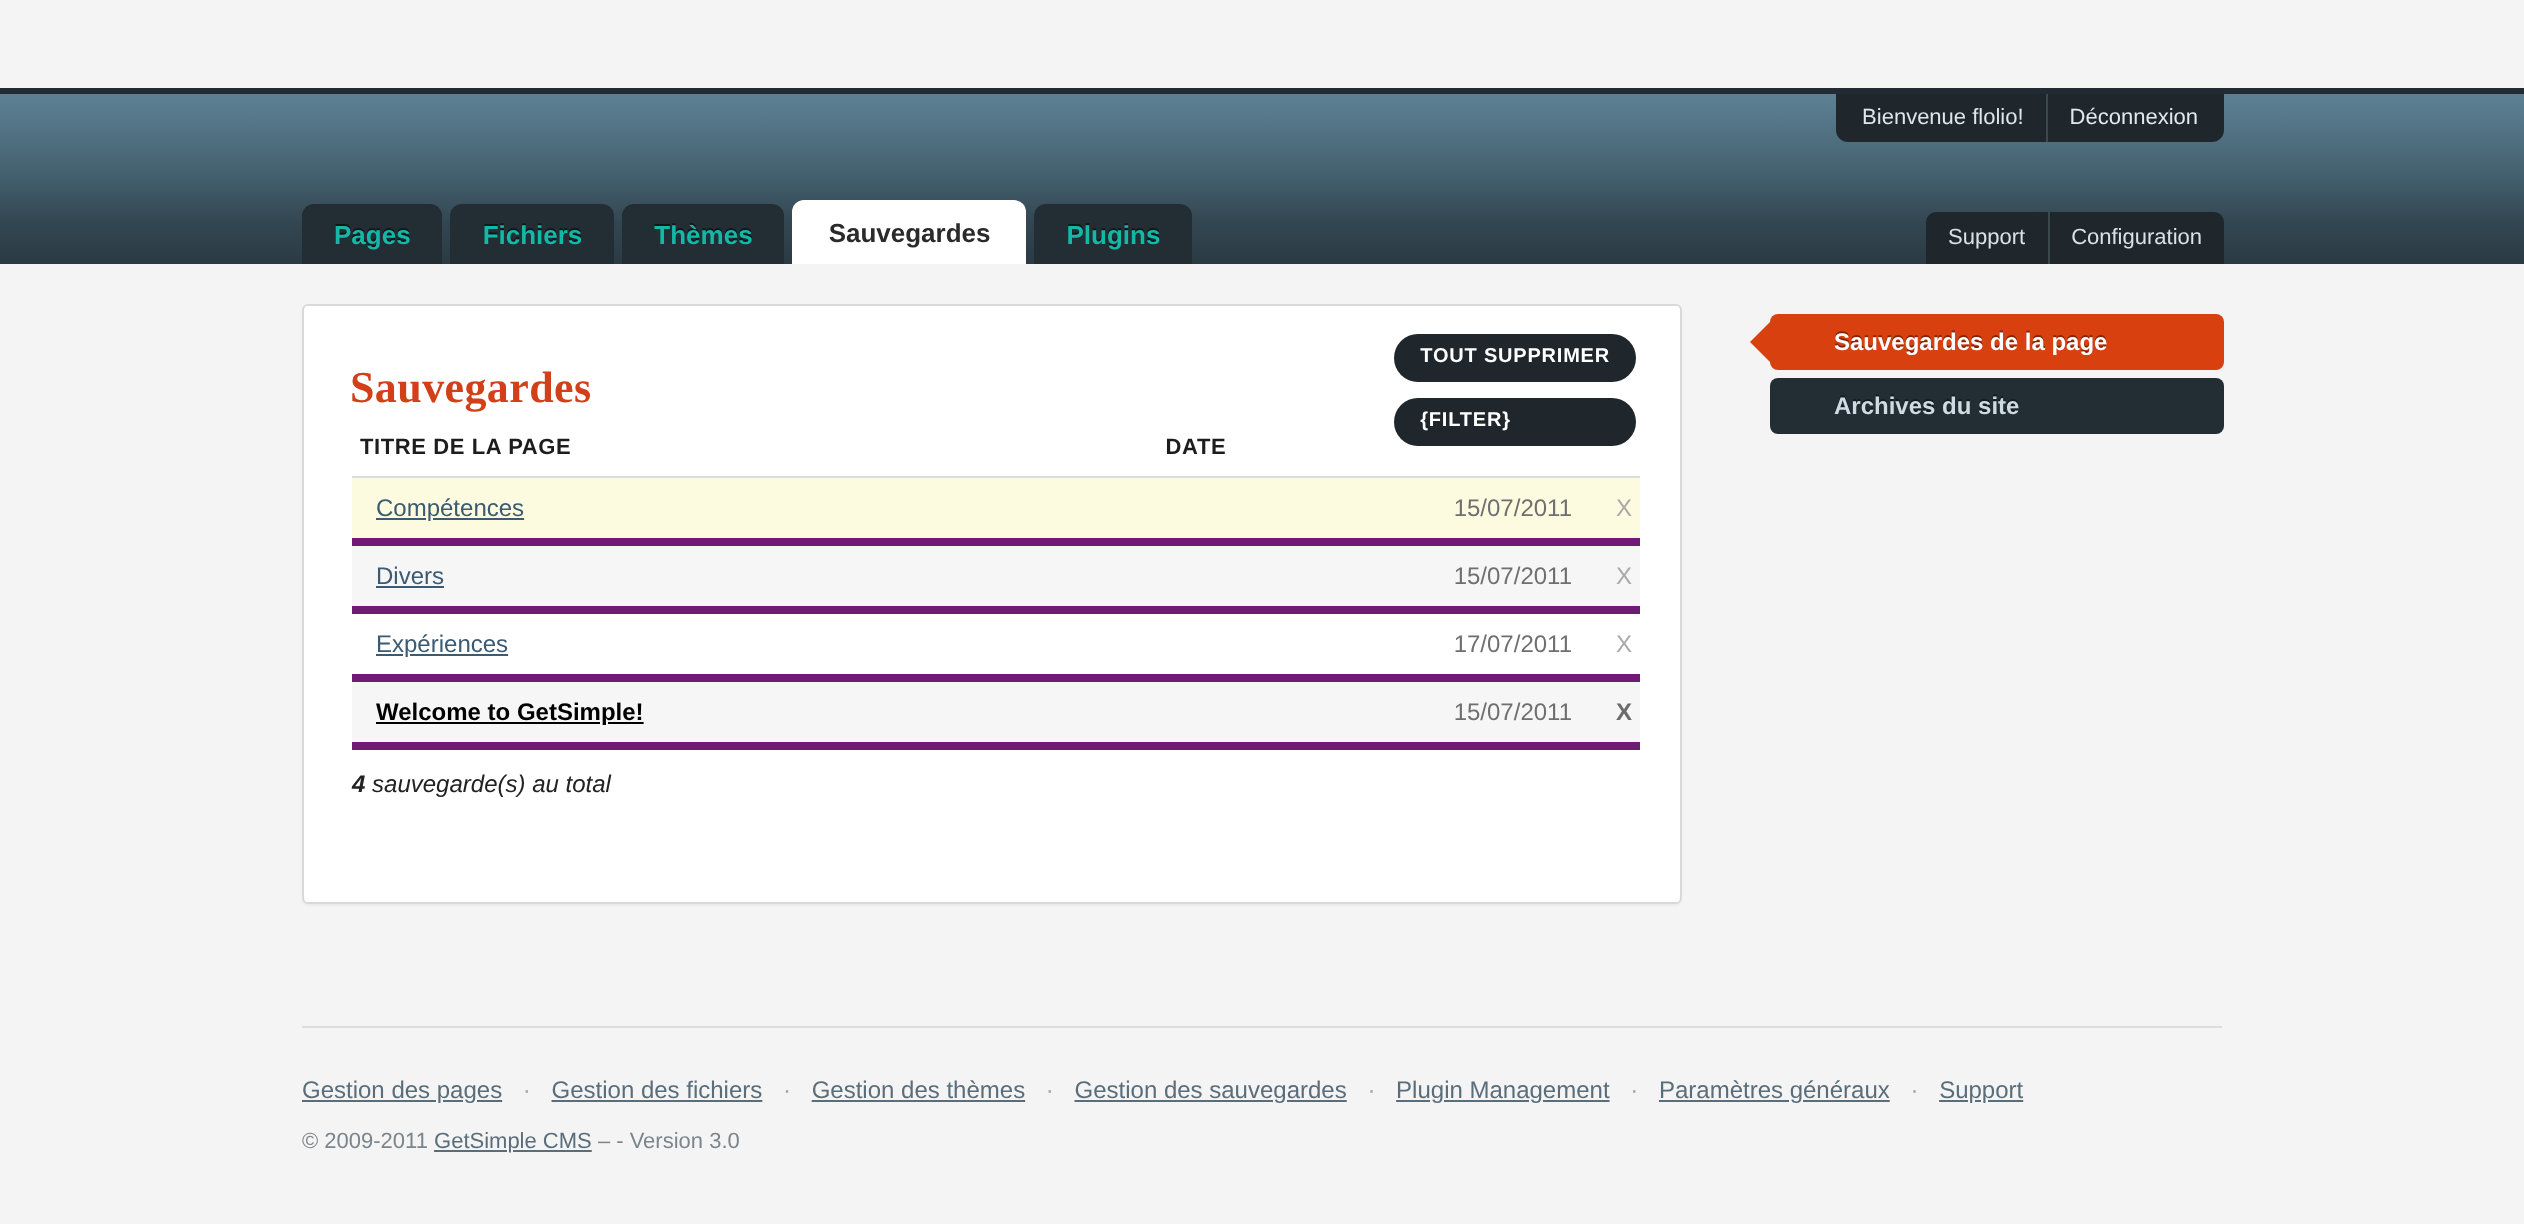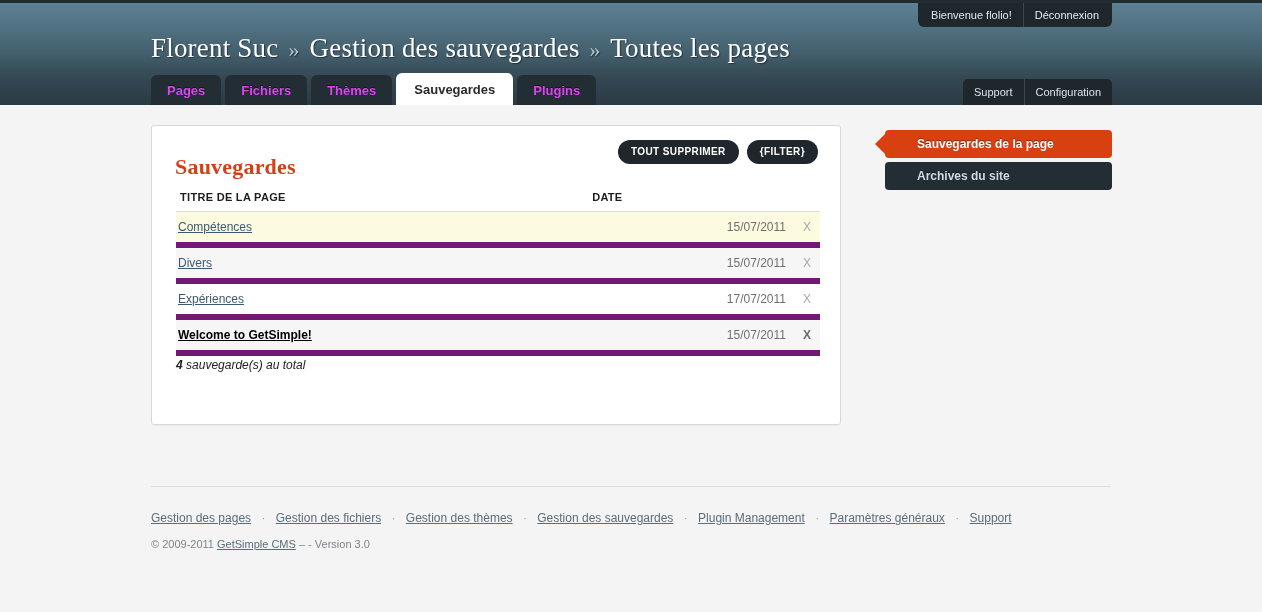--- a/index.html
+++ b/index.html
@@ -8,23 +8,24 @@
     width: 1262px; height: 612px;
     overflow: hidden;
     background: #f4f4f4;
     font-family: "Liberation Sans", sans-serif;
   }
 
   
   #header {
     position: relative;
     width: 1262px;
-    height: 105px;
+    height: 88px;
     background: linear-gradient(to bottom, #5d8093 0%, #547587 18%, #44606e 48%, #334752 75%, #2b3a43 100%);
     border-top: 3px solid #222b31;
+    margin-top: 44px;
   }
 
   
   #welcome-bar {
     position: absolute;
     top: 0; right: 150px;
     height: 24px;
     background: #1f272c;
     border-radius: 0 0 6px 6px;
     display: flex;
@@ -68,21 +69,21 @@
     position: absolute;
     left: 151px;
     bottom: 0;
     display: flex;
     align-items: flex-end;
     gap: 4px;
   }
   .tab {
     display: block;
     background: #232d34;
-    color: #d946ef;
+    color: #14b8a6;
     font-size: 13px;
     font-weight: bold;
     padding: 8px 16px 7px 16px;
     border-radius: 6px 6px 0 0;
     text-decoration: none;
     line-height: 15px;
     text-shadow: 0 -1px 0 rgba(0,0,0,.5);
   }
   .tab.active {
     background: #ffffff;
@@ -139,20 +140,21 @@
     font-size: 22px;
     color: #d2401a;
     letter-spacing: .2px;
   }
   #panel-actions {
     position: absolute;
     right: 22px;
     top: 14px;
     display: flex;
     gap: 8px;
+    flex-direction: column;
   }
   .pill-btn {
     background: #1f262c;
     color: #ffffff;
     font-size: 10px;
     font-weight: bold;
     letter-spacing: .4px;
     padding: 6px 13px 6px 13px;
     border-radius: 13px;
     text-decoration: none;
@@ -175,22 +177,22 @@
     font-size: 11px;
     font-weight: bold;
     color: #1d1d1d;
     letter-spacing: .3px;
     padding: 3px 0 8px 4px;
     border-bottom: 1px solid #dcdcdc;
   }
   #bk-table th.th-date { text-align: left; padding-right: 6px; }
   #bk-table th.th-del { width: 28px; }
   #bk-table td {
-    padding: 8px 0 8px 2px;
-    border-bottom: 6px solid #701a75;
+    padding: 8px 0 8px 12px;
+    border-bottom: 4px solid #701a75;
     vertical-align: middle;
     font-size: 12px;
   }
   #bk-table tr.row-hl td { background: #fcfbdf; }
   #bk-table tr.row-alt td { background: #f6f6f6; }
   #bk-table td.td-title a {
     color: #3c5a72;
     text-decoration: underline;
   }
   #bk-table tr.row-bold td.td-title a {
@@ -298,27 +300,20 @@
 </head>
 <body>
 
 <div id="header">
 
   <div id="welcome-bar">
     <span class="wb-item">Bienvenue flolio!</span>
     <a class="wb-item wb-link" href="#">Déconnexion</a>
   </div>
 
-  <div id="site-title">
-    <span class="seg">Florent Suc</span>
-    <span class="sep">»</span>
-    <span class="seg">Gestion des sauvegardes</span>
-    <span class="sep">»</span>
-    <span class="seg">Toutes les pages</span>
-  </div>
 
   <nav id="tabs">
     <a class="tab" href="#">Pages</a>
     <a class="tab" href="#">Fichiers</a>
     <a class="tab" href="#">Thèmes</a>
     <a class="tab active" href="#">Sauvegardes</a>
     <a class="tab" href="#">Plugins</a>
   </nav>
 
   <div id="header-right-btns">

